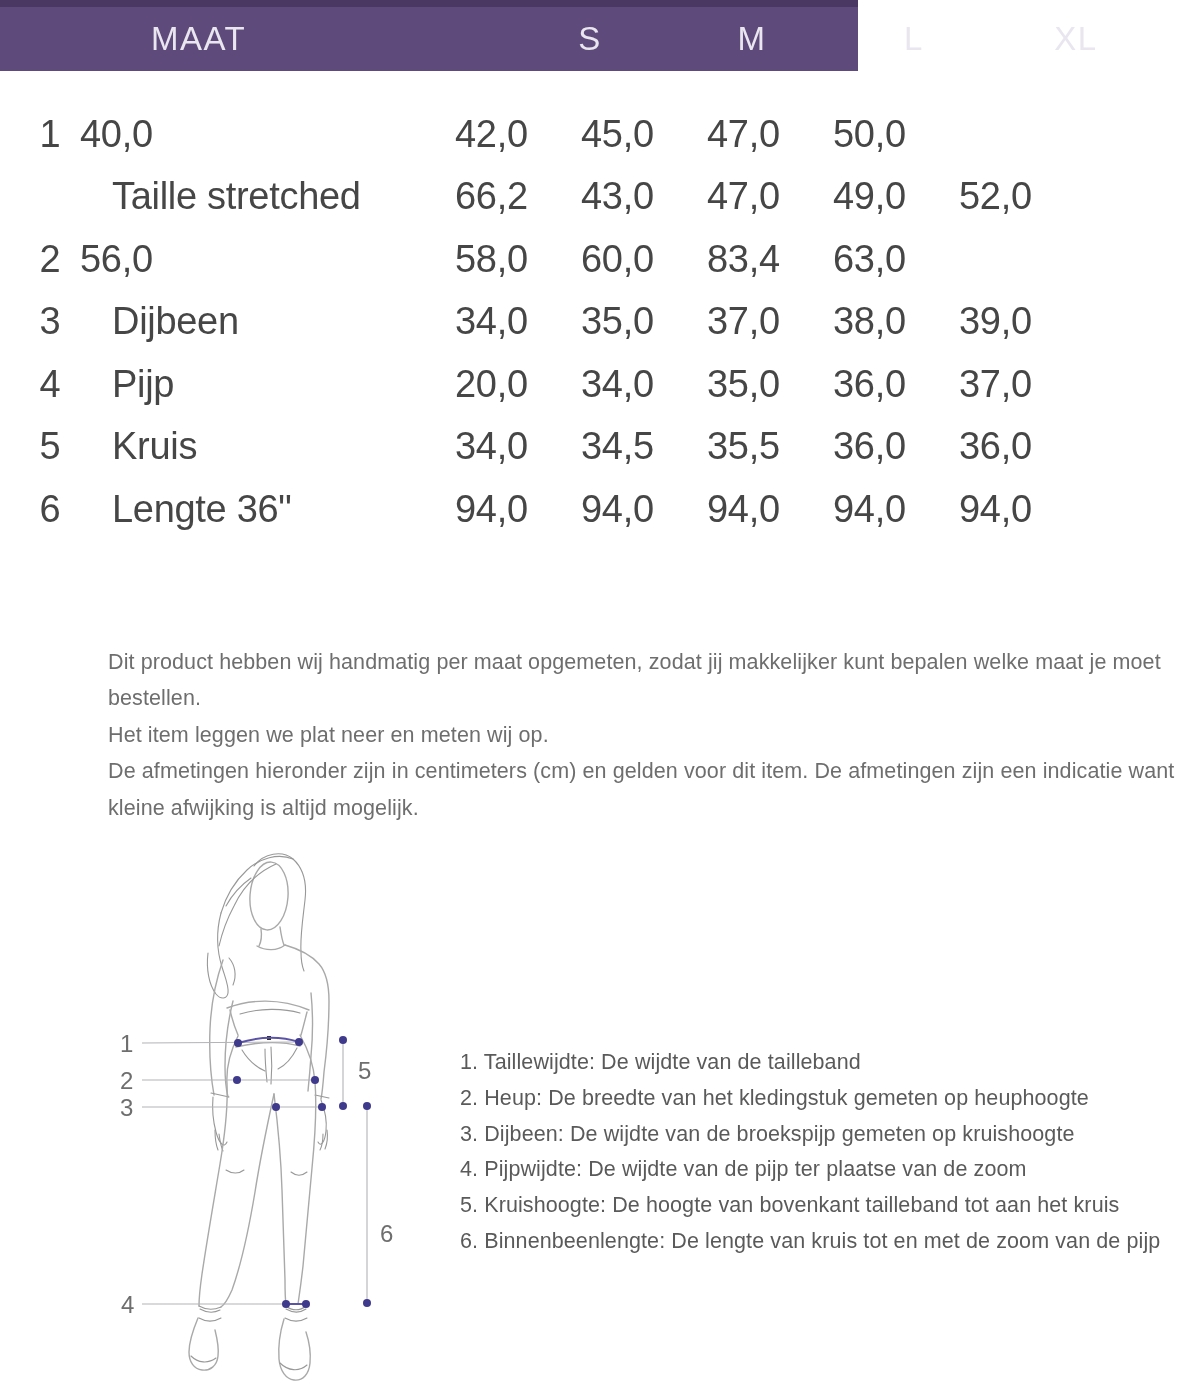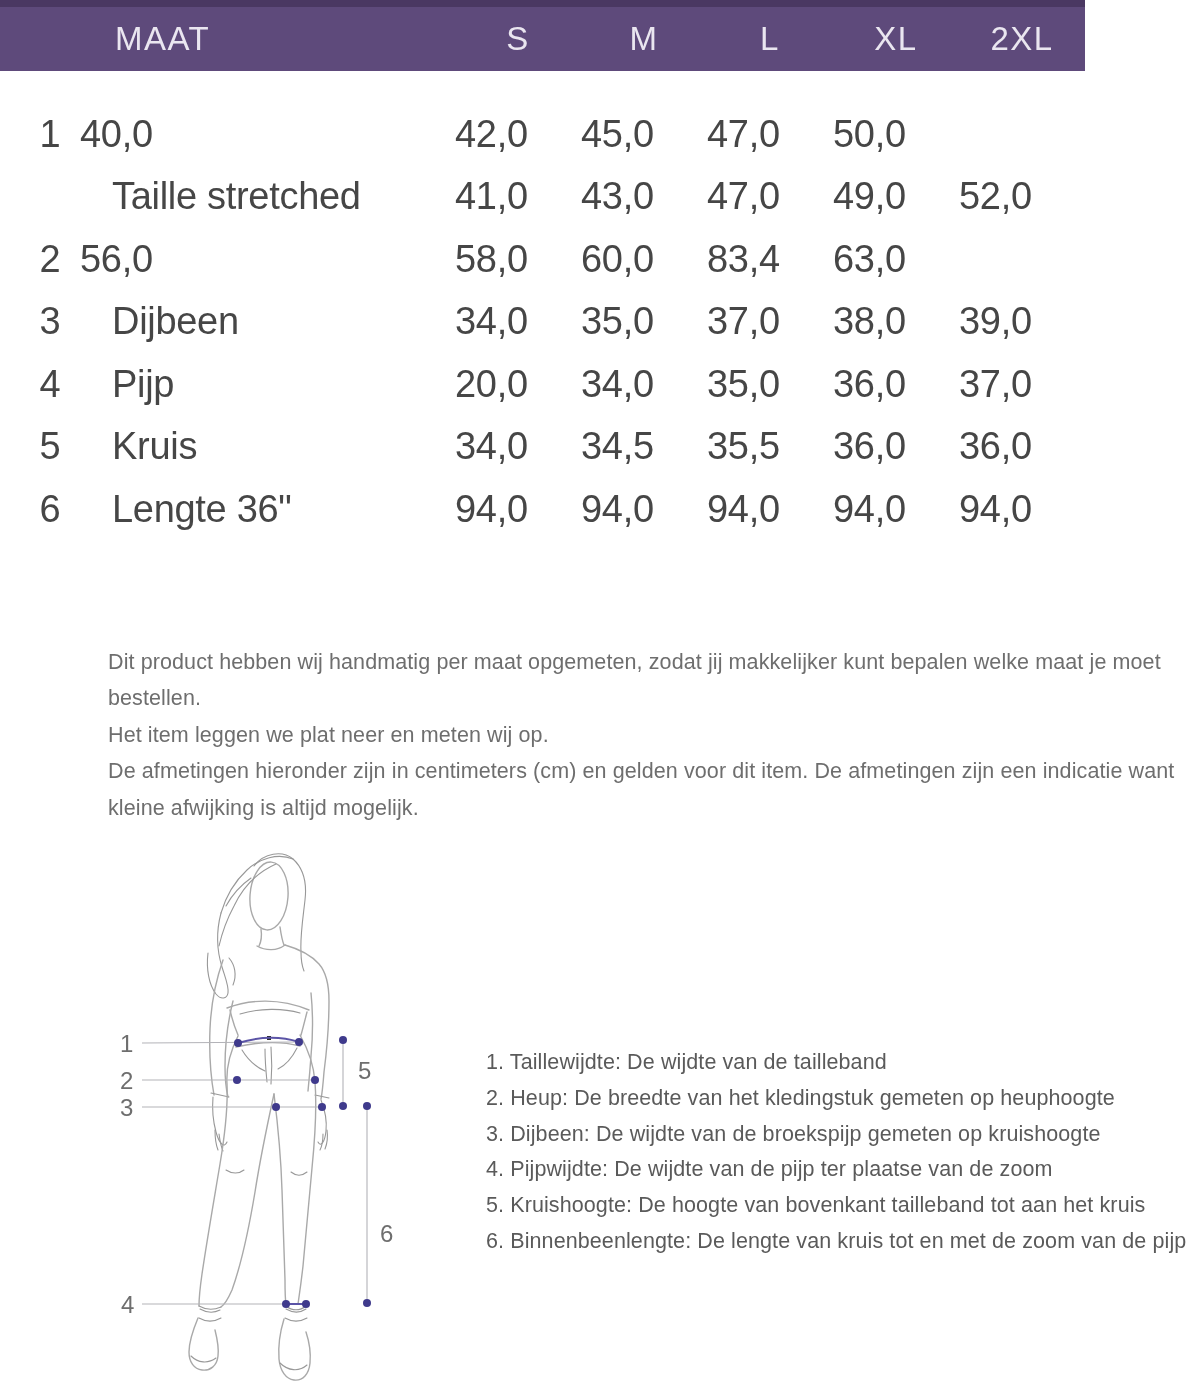--- a/index.html
+++ b/index.html
@@ -12,25 +12,25 @@
   }
 
   
   .table-grid{
     display:grid;
     grid-template-columns:80px 375px repeat(5,126px);
     align-items:center;
   }
   .header-bar{
     position:absolute;top:0;left:0;
-    width:1085px;height:64px;
+    width:858px;height:64px;
     background:#5e4a7b;
     border-top:7px solid #4a3862;
     color:#eae6f0;
-    font-size:33px;font-weight:300;letter-spacing:1.5px;
+    font-size:33px;font-weight:300;letter-spacing:1.5px;gap:36px;
   }
   .header-title{grid-column:2;padding-left:35px;text-align:left;}
   .header-size{text-align:center;}
 
   .table-rows{position:absolute;top:103px;left:0;width:1085px;}
   .t-row{height:62.5px;font-size:38px;font-weight:300;color:#464646;letter-spacing:-0.3px;}
   .cell-num{text-align:center;padding-left:20px;}
   .cell-label{padding-left:32px;text-align:left;}
   .cell-val{}
 
@@ -39,21 +39,21 @@
     position:absolute;left:108px;top:644px;width:1100px;
     font-size:21.5px;line-height:36.4px;color:#6e6e6e;
     font-weight:300;letter-spacing:0.1px;
   }
   .description p{margin:0;}
 
   
   .guide-list{
     position:absolute;left:460px;top:1045px;
     font-size:21.5px;line-height:35.8px;color:#5a5a5a;
-    font-weight:300;letter-spacing:0.1px;margin-left:26px;
+    font-weight:300;letter-spacing:0.1px;
   }
 
   
   .figure-wrap{position:absolute;left:80px;top:838px;width:360px;height:554px;}
   .sketch path,.sketch ellipse{fill:none;stroke:#a9a9a9;stroke-width:1.4;stroke-linecap:round;}
   .sketch .fine{stroke:#989898;stroke-width:1.1;}
   .mlines path{fill:none;stroke:#b3b3b8;stroke-width:1.1;}
   .mpurple path{fill:none;stroke:#5b54a6;stroke-width:2;}
   .mdots circle{fill:#3f3a8c;stroke:none;}
   .mlabel{font-family:"Liberation Sans",sans-serif;font-size:24px;fill:#6e6e6e;font-weight:300;}
@@ -77,21 +77,21 @@
     <div class="cell-val">40,0</div>
     <div class="cell-val">42,0</div>
     <div class="cell-val">45,0</div>
     <div class="cell-val">47,0</div>
     <div class="cell-val">50,0</div>
   </div>
 
   <div class="t-row table-grid">
     <div class="cell-num"></div>
     <div class="cell-label">Taille stretched</div>
-    <div class="cell-val">41,0</div>
+    <div class="cell-val">66,2</div>
     <div class="cell-val">43,0</div>
     <div class="cell-val">47,0</div>
     <div class="cell-val">49,0</div>
     <div class="cell-val">52,0</div>
   </div>
 
   <div class="t-row table-grid">
     <div class="cell-num">2</div>
     <div class="cell-val">56,0</div>
     <div class="cell-val">58,0</div>

